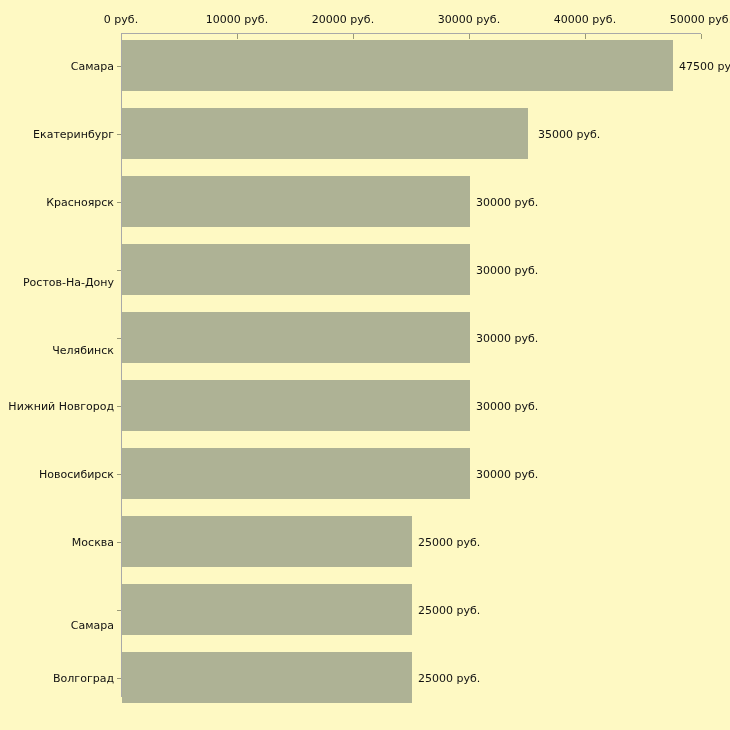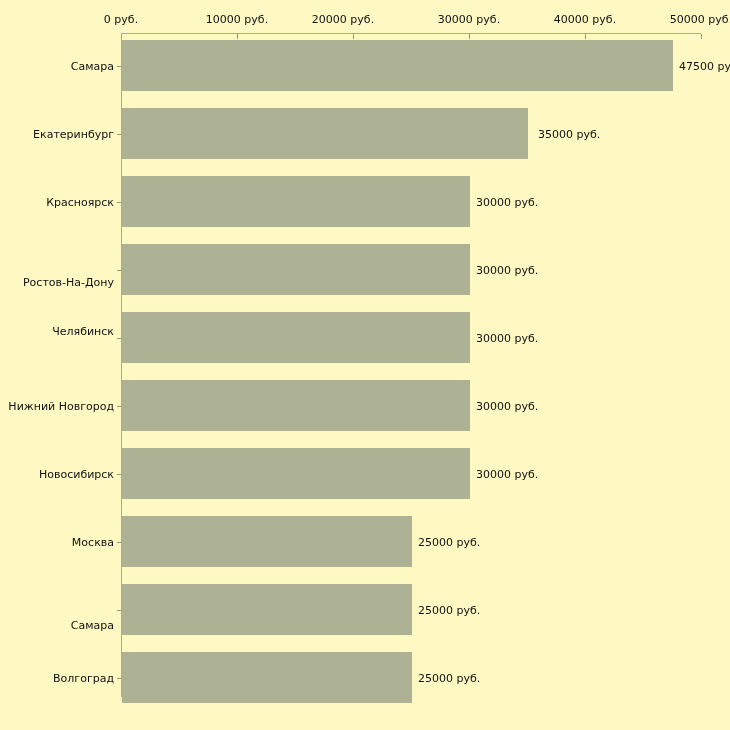--- a/index.html
+++ b/index.html
@@ -113,21 +113,21 @@
       <div class="bar" style="top: 176px; width: 348px; background: rgb(174, 178, 149);"></div>
       <div class="ytick" style="top: 201.5px;"></div>
       <div class="cat-label" style="top: 201.5px;">Красноярск</div>
       <div class="val-label" style="top: 201.5px; left: 476px;">30000 руб.</div>
       <div class="bar" style="top: 244px; width: 348px; background: rgb(174, 178, 149);"></div>
       <div class="ytick" style="top: 269.5px;"></div>
       <div class="cat-label" style="top: 269.5px; margin-top: 12px;">Ростов-На-Дону</div>
       <div class="val-label" style="top: 269.5px; left: 476px;">30000 руб.</div>
       <div class="bar" style="top: 312px; width: 348px; background: rgb(174, 178, 149);"></div>
       <div class="ytick" style="top: 337.5px;"></div>
-      <div class="cat-label" style="top: 331px;">Челябинск</div>
+      <div class="cat-label" style="top: 350px;">Челябинск</div>
       <div class="val-label" style="top: 337.5px; left: 476px;">30000 руб.</div>
       <div class="bar" style="top: 380px; width: 348px; background: rgb(174, 178, 149);"></div>
       <div class="ytick" style="top: 405.5px;"></div>
       <div class="cat-label" style="top: 405.5px;">Нижний Новгород</div>
       <div class="val-label" style="top: 405.5px; left: 476px;">30000 руб.</div>
       <div class="bar" style="top: 448px; width: 348px; background: rgb(174, 178, 149);"></div>
       <div class="ytick" style="top: 473.5px;"></div>
       <div class="cat-label" style="top: 473.5px;">Новосибирск</div>
       <div class="val-label" style="top: 473.5px; left: 476px;">30000 руб.</div>
       <div class="bar" style="top: 516px; width: 290px; background: rgb(174, 178, 149);"></div>

